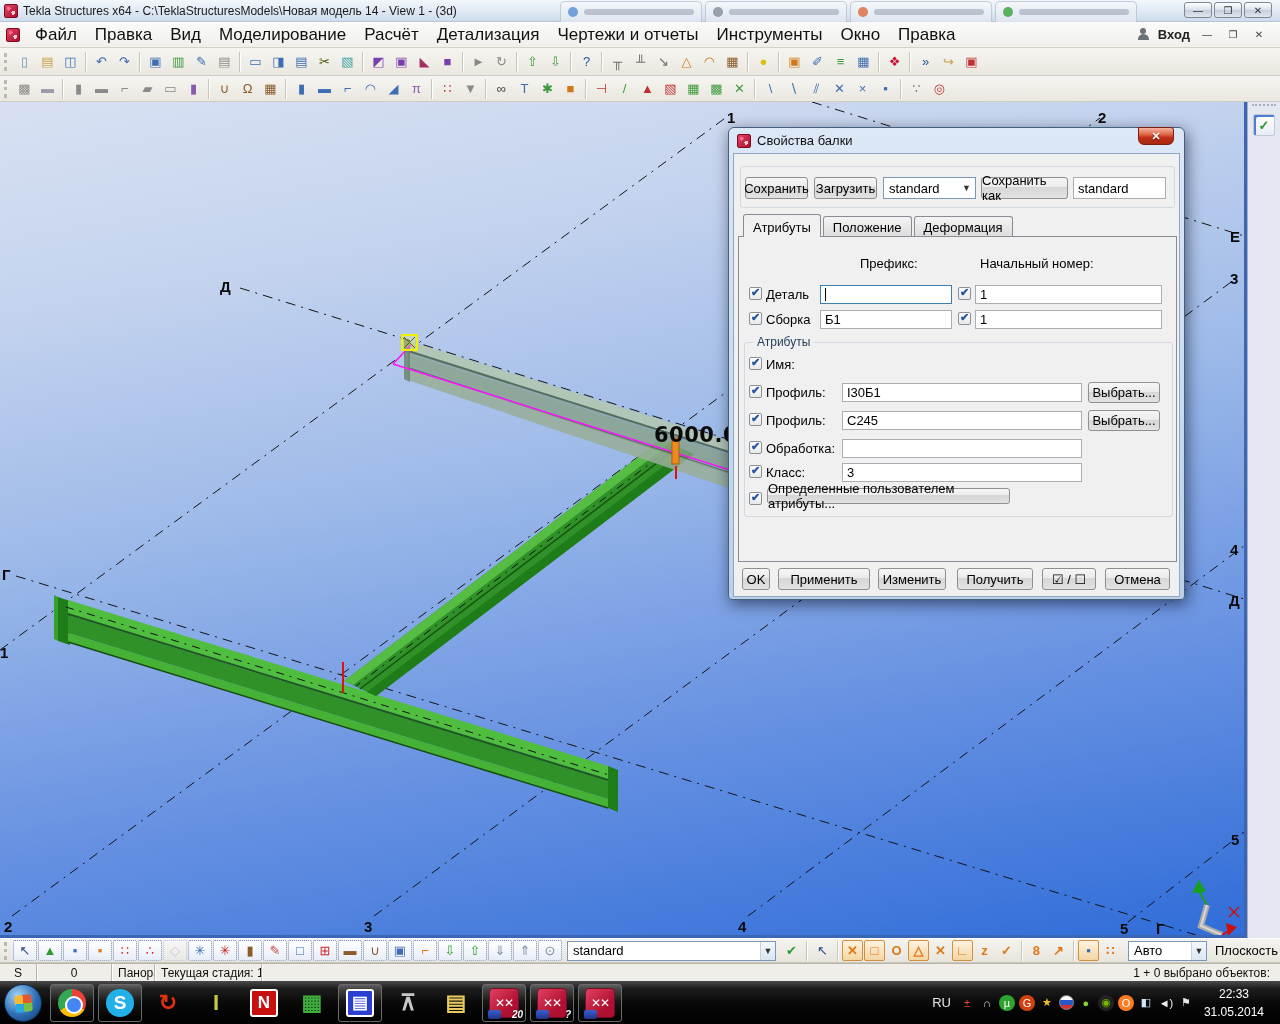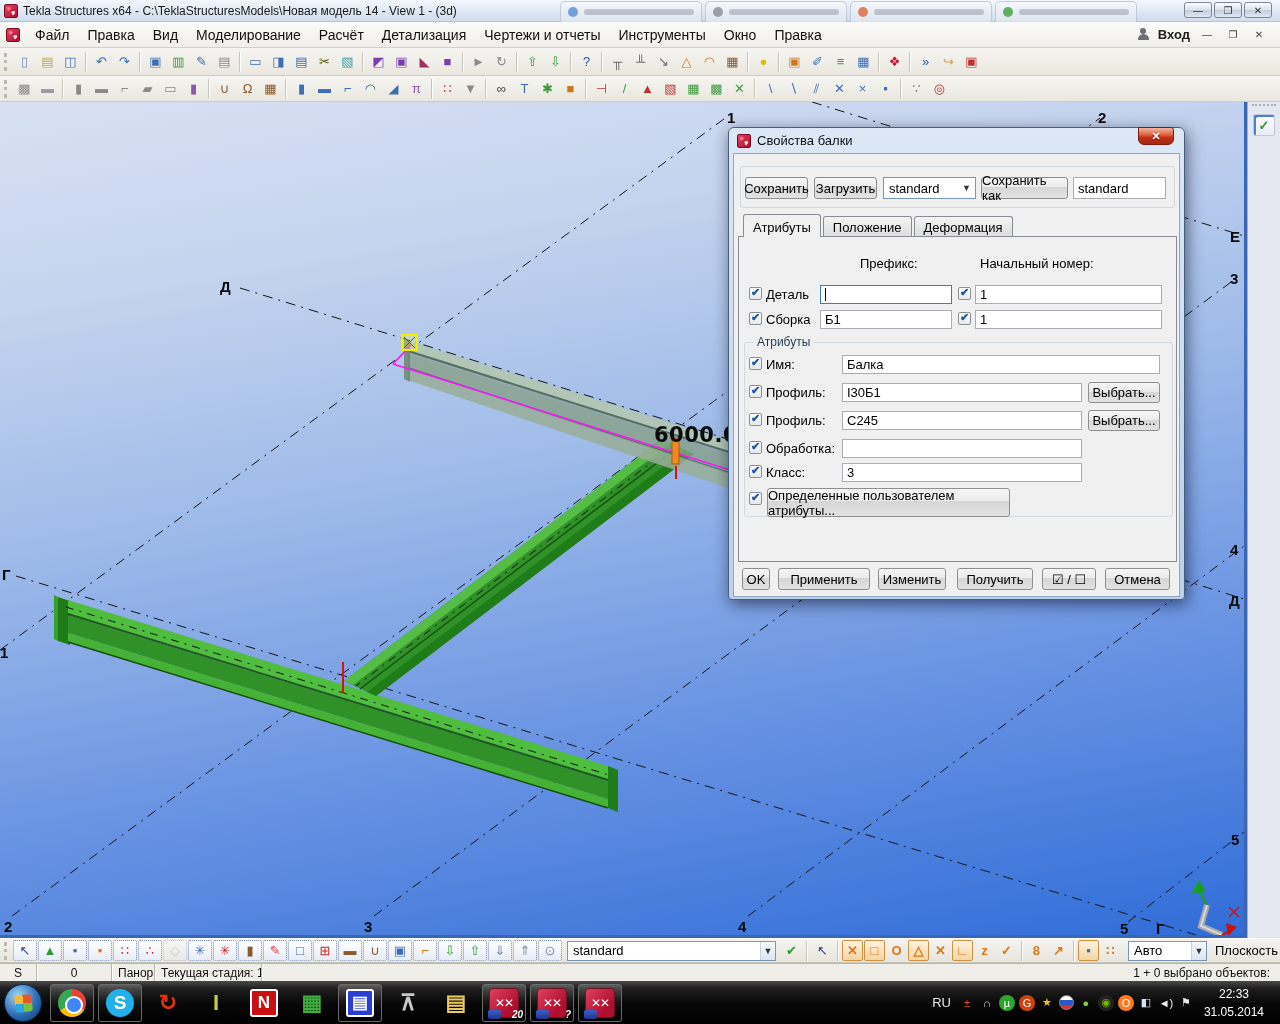--- a/index.html
+++ b/index.html
@@ -21,21 +21,21 @@
   .bgtab .fav { width:10px; height:10px; border-radius:50%; }
   .bgtab .ghost { flex:1; height:6px; border-radius:3px; background:rgba(110,120,140,.45); }
   #win-buttons { position:absolute; right:8px; top:2px; display:flex; gap:2px; z-index:41; }
   .wbtn { width:28px; height:16px; border:1px solid #7d8798; border-radius:3px; color:#333;
     background:linear-gradient(#fdfeff,#dbe2ec 48%,#c4cedc 52%,#e0e7f0); font-size:10px;
     display:flex; align-items:center; justify-content:center; }
 
   #menubar { position:absolute; left:0; top:22px; width:1280px; height:26px;
     background:linear-gradient(#fbfbfa,#f0efeb); border-bottom:1px solid #d5d2c8;
     display:flex; align-items:center; padding:0 6px; z-index:40; }
-  .mitem { padding:4px 9px; color:#111; font-size:14px; cursor:default; }
+  .mitem { padding:4px 9px; color:#111; font-size:17px; cursor:default; }
   #menu-right { margin-left:auto; display:flex; align-items:center; gap:8px; padding-right:6px; }
   .person { width:13px; height:13px; position:relative; }
   .person::before { content:""; position:absolute; left:3.5px; top:0; width:6px; height:6px; border-radius:50%; background:#6b6f76; }
   .person::after { content:""; position:absolute; left:1px; top:6px; width:11px; height:6px; border-radius:6px 6px 0 0; background:#6b6f76; }
   #login-label { font-weight:bold; font-size:13px; color:#222; }
   .mdi-btn { width:18px; height:15px; display:flex; align-items:center; justify-content:center;
     color:#444; font-size:10px; border:1px solid transparent; }
 
   
   .toolbar { position:absolute; left:0; width:1280px; background:linear-gradient(#f6f5f1,#e9e7df);
@@ -822,21 +822,20 @@
     <div class="inp" style="left:241px;top:156px;width:187px;height:19px;">1</div>
 
     <div class="gb" style="left:10px;top:188px;width:429px;height:175px;">
       <span class="gb-legend">Атрибуты</span>
     </div>
 
     <span class="cb" style="left:15px;top:203px;">
         <span class="ck">✔</span>
       </span>
     <div class="dlabel" style="left:32px;top:203px;">Имя:</div>
-    <div class="inp" style="left:108px;top:201px;width:318px;height:19px;">Балка</div>
 
     <span class="cb" style="left:15px;top:231px;">
         <span class="ck">✔</span>
       </span>
     <div class="dlabel" style="left:32px;top:231px;">Профиль:</div>
     <div class="inp" style="left:108px;top:229px;width:240px;height:19px;">I30Б1</div>
     <div class="b7" style="left:354px;top:228px;width:72px;height:21px;">Выбрать...</div>
 
     <span class="cb" style="left:15px;top:259px;">
         <span class="ck">✔</span>
@@ -853,21 +852,21 @@
 
     <span class="cb" style="left:15px;top:311px;">
         <span class="ck">✔</span>
       </span>
     <div class="dlabel" style="left:32px;top:311px;">Класс:</div>
     <div class="inp" style="left:108px;top:309px;width:240px;height:19px;">3</div>
 
     <span class="cb" style="left:15px;top:338px;">
         <span class="ck">✔</span>
       </span>
-    <div class="b7" style="left:33px;top:334px;width:243px;height:29px;">Определенные пользователем атрибуты...</div>
+    <div class="b7" style="left:33px;top:334px;width:243px;height:16px;">Определенные пользователем атрибуты...</div>
 
     <div class="b7" style="left:8px;top:414px;width:28px;height:22px;">OK</div>
     <div class="b7" style="left:44px;top:414px;width:92px;height:22px;">Применить</div>
     <div class="b7" style="left:144px;top:414px;width:68px;height:22px;">Изменить</div>
     <div class="b7" style="left:223px;top:414px;width:76px;height:22px;">Получить</div>
     <div class="b7" style="left:308px;top:414px;width:54px;height:22px;">☑ / ☐</div>
     <div class="b7" style="left:371px;top:414px;width:65px;height:22px;">Отмена</div>
   </div>
 </div>
 

